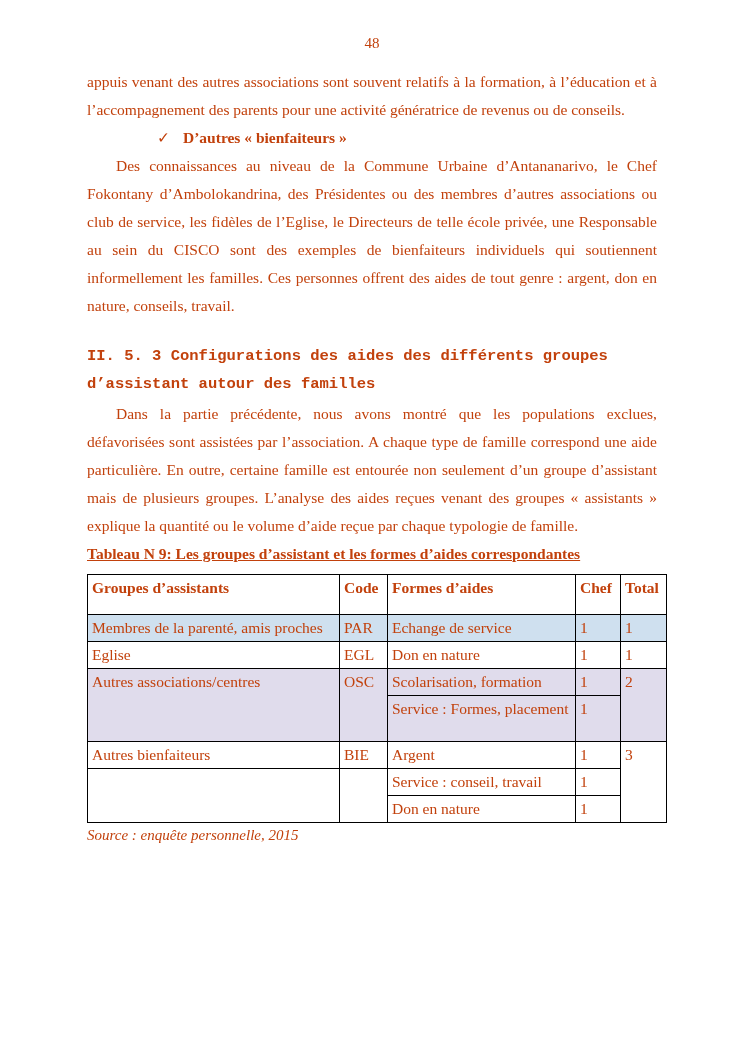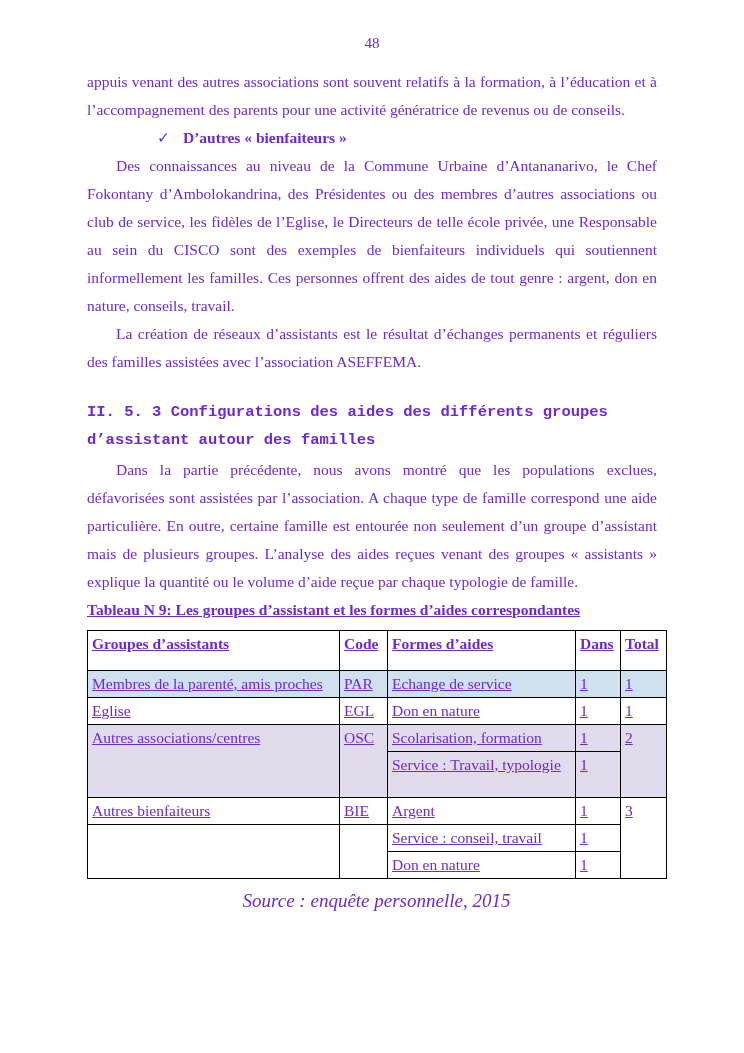--- a/index.html
+++ b/index.html
@@ -2,21 +2,21 @@
 <html style="--row-blue: #cfe0ef; --row-lavender: #e0dcec;"><head>
 <meta charset="utf-8">
 <style>
   * { box-sizing: border-box; }
   html, body { margin: 0; padding: 0; background: #ffffff; }
   .page {
     width: 744px;
     height: 1053px;
     margin: 0 auto;
     background: #ffffff;
-    color: #6d28d9;
+    color: #c2410c;
     font-family: "Liberation Serif", "DejaVu Serif", serif;
     font-size: 15.5px;
     position: relative;
     overflow: hidden;
   }
   .content { padding: 34px 87px 0 87px; }
 
   .pagenum {
     text-align: center;
     line-height: 18px;
@@ -47,21 +47,20 @@
     line-height: 28px;
     text-align: left;
   }
   .table-caption span { text-decoration: underline; font-weight: bold; }
 
   table.aid-table {
     border-collapse: collapse;
     table-layout: fixed;
     width: 579px;
     margin-top: 6px;
-    text-decoration: underline;
   }
   .aid-table th, .aid-table td {
     border: 1px solid #000000;
     padding: 2px 5px 2px 4px;
     vertical-align: top;
     text-align: left;
     font-size: 15.5px;
     line-height: 22px;
     font-weight: normal;
     overflow: hidden;
@@ -69,44 +68,43 @@
   }
   .aid-table th { font-weight: bold; height: 40px; }
   .aid-table td { height: 27px; }
   .aid-table tr.tall td { height: 46px; }
 
   .bg-blue td { background: var(--row-blue, #cfe0ef); }
   .bg-lav td  { background: var(--row-lavender, #e0dcec); }
 
   .source {
     width: 579px;
-    text-align: center;
+    text-align: left;
     font-style: italic;
     line-height: 24px;
-    margin-top: 10px;
-    font-size: 19px;
+    margin-top: 0;
+    font-size: 15px;
   }
 </style>
 </head>
 <body>
 
 <div class="page">
   <div class="content">
 
     <p class="pagenum">48</p>
 
     <p class="mt-p1">appuis venant des autres associations sont souvent relatifs à la formation, à l’éducation et à l’accompagnement des parents pour une activité génératrice de revenus ou de conseils.</p>
 
     <div class="bullet-line">
       <span class="check">✓</span><span class="bullet-text">D’autres « bienfaiteurs »</span>
     </div>
 
     <p class="indent">Des connaissances au niveau de la Commune Urbaine d’Antananarivo, le Chef Fokontany d’Ambolokandrina, des Présidentes ou des membres d’autres associations ou club de service, les fidèles de l’Eglise, le Directeurs de telle école privée, une Responsable au sein du CISCO sont des exemples de bienfaiteurs individuels qui soutiennent informellement les familles. Ces personnes offrent des aides de tout genre : argent, don en nature, conseils, travail.</p>
 
-    <p class="indent">La création de réseaux d’assistants est le résultat d’échanges permanents et réguliers des familles assistées avec l’association ASEFFEMA.</p>
 
     <p class="heading">II. 5. 3 Configurations des aides des différents groupes d’assistant autour des familles</p>
 
     <p class="indent after-heading">Dans la partie précédente, nous avons montré que les populations exclues, défavorisées sont assistées par l’association. A chaque type de famille correspond une aide particulière. En outre, certaine famille est entourée non seulement d’un groupe d’assistant mais de plusieurs groupes. L’analyse des aides reçues venant des groupes « assistants » explique la quantité ou le volume d’aide reçue par chaque typologie de famille.</p>
 
 
     <p class="table-caption"><span>Tableau N 9: Les groupes d’assistant et les formes d’aides correspondantes</span></p>
 
     <table class="aid-table">
       <colgroup>
@@ -114,21 +112,21 @@
         <col style="width:48px">
         <col style="width:188px">
         <col style="width:45px">
         <col style="width:46px">
       </colgroup>
       <thead>
         <tr>
           <th>Groupes d’assistants</th>
           <th>Code</th>
           <th>Formes d’aides</th>
-          <th>Dans</th>
+          <th>Chef</th>
           <th>Total</th>
         </tr>
       </thead>
       <tbody>
 
         <tr class="bg-blue">
           <td>Membres de la parenté, amis proches</td>
           <td>PAR</td>
           <td>Echange de service</td>
           <td>1</td>
@@ -144,21 +142,21 @@
         </tr>
 
         <tr class="bg-lav">
           <td rowspan="2">Autres associations/centres</td>
           <td rowspan="2">OSC</td>
           <td>Scolarisation, formation</td>
           <td>1</td>
           <td rowspan="2">2</td>
         </tr>
         <tr class="bg-lav tall">
-          <td>Service : Travail, typologie</td>
+          <td>Service : Formes, placement</td>
           <td>1</td>
         </tr>
 
         <tr>
           <td>Autres bienfaiteurs</td>
           <td>BIE</td>
           <td>Argent</td>
           <td>1</td>
           <td rowspan="3">3</td>
         </tr>

